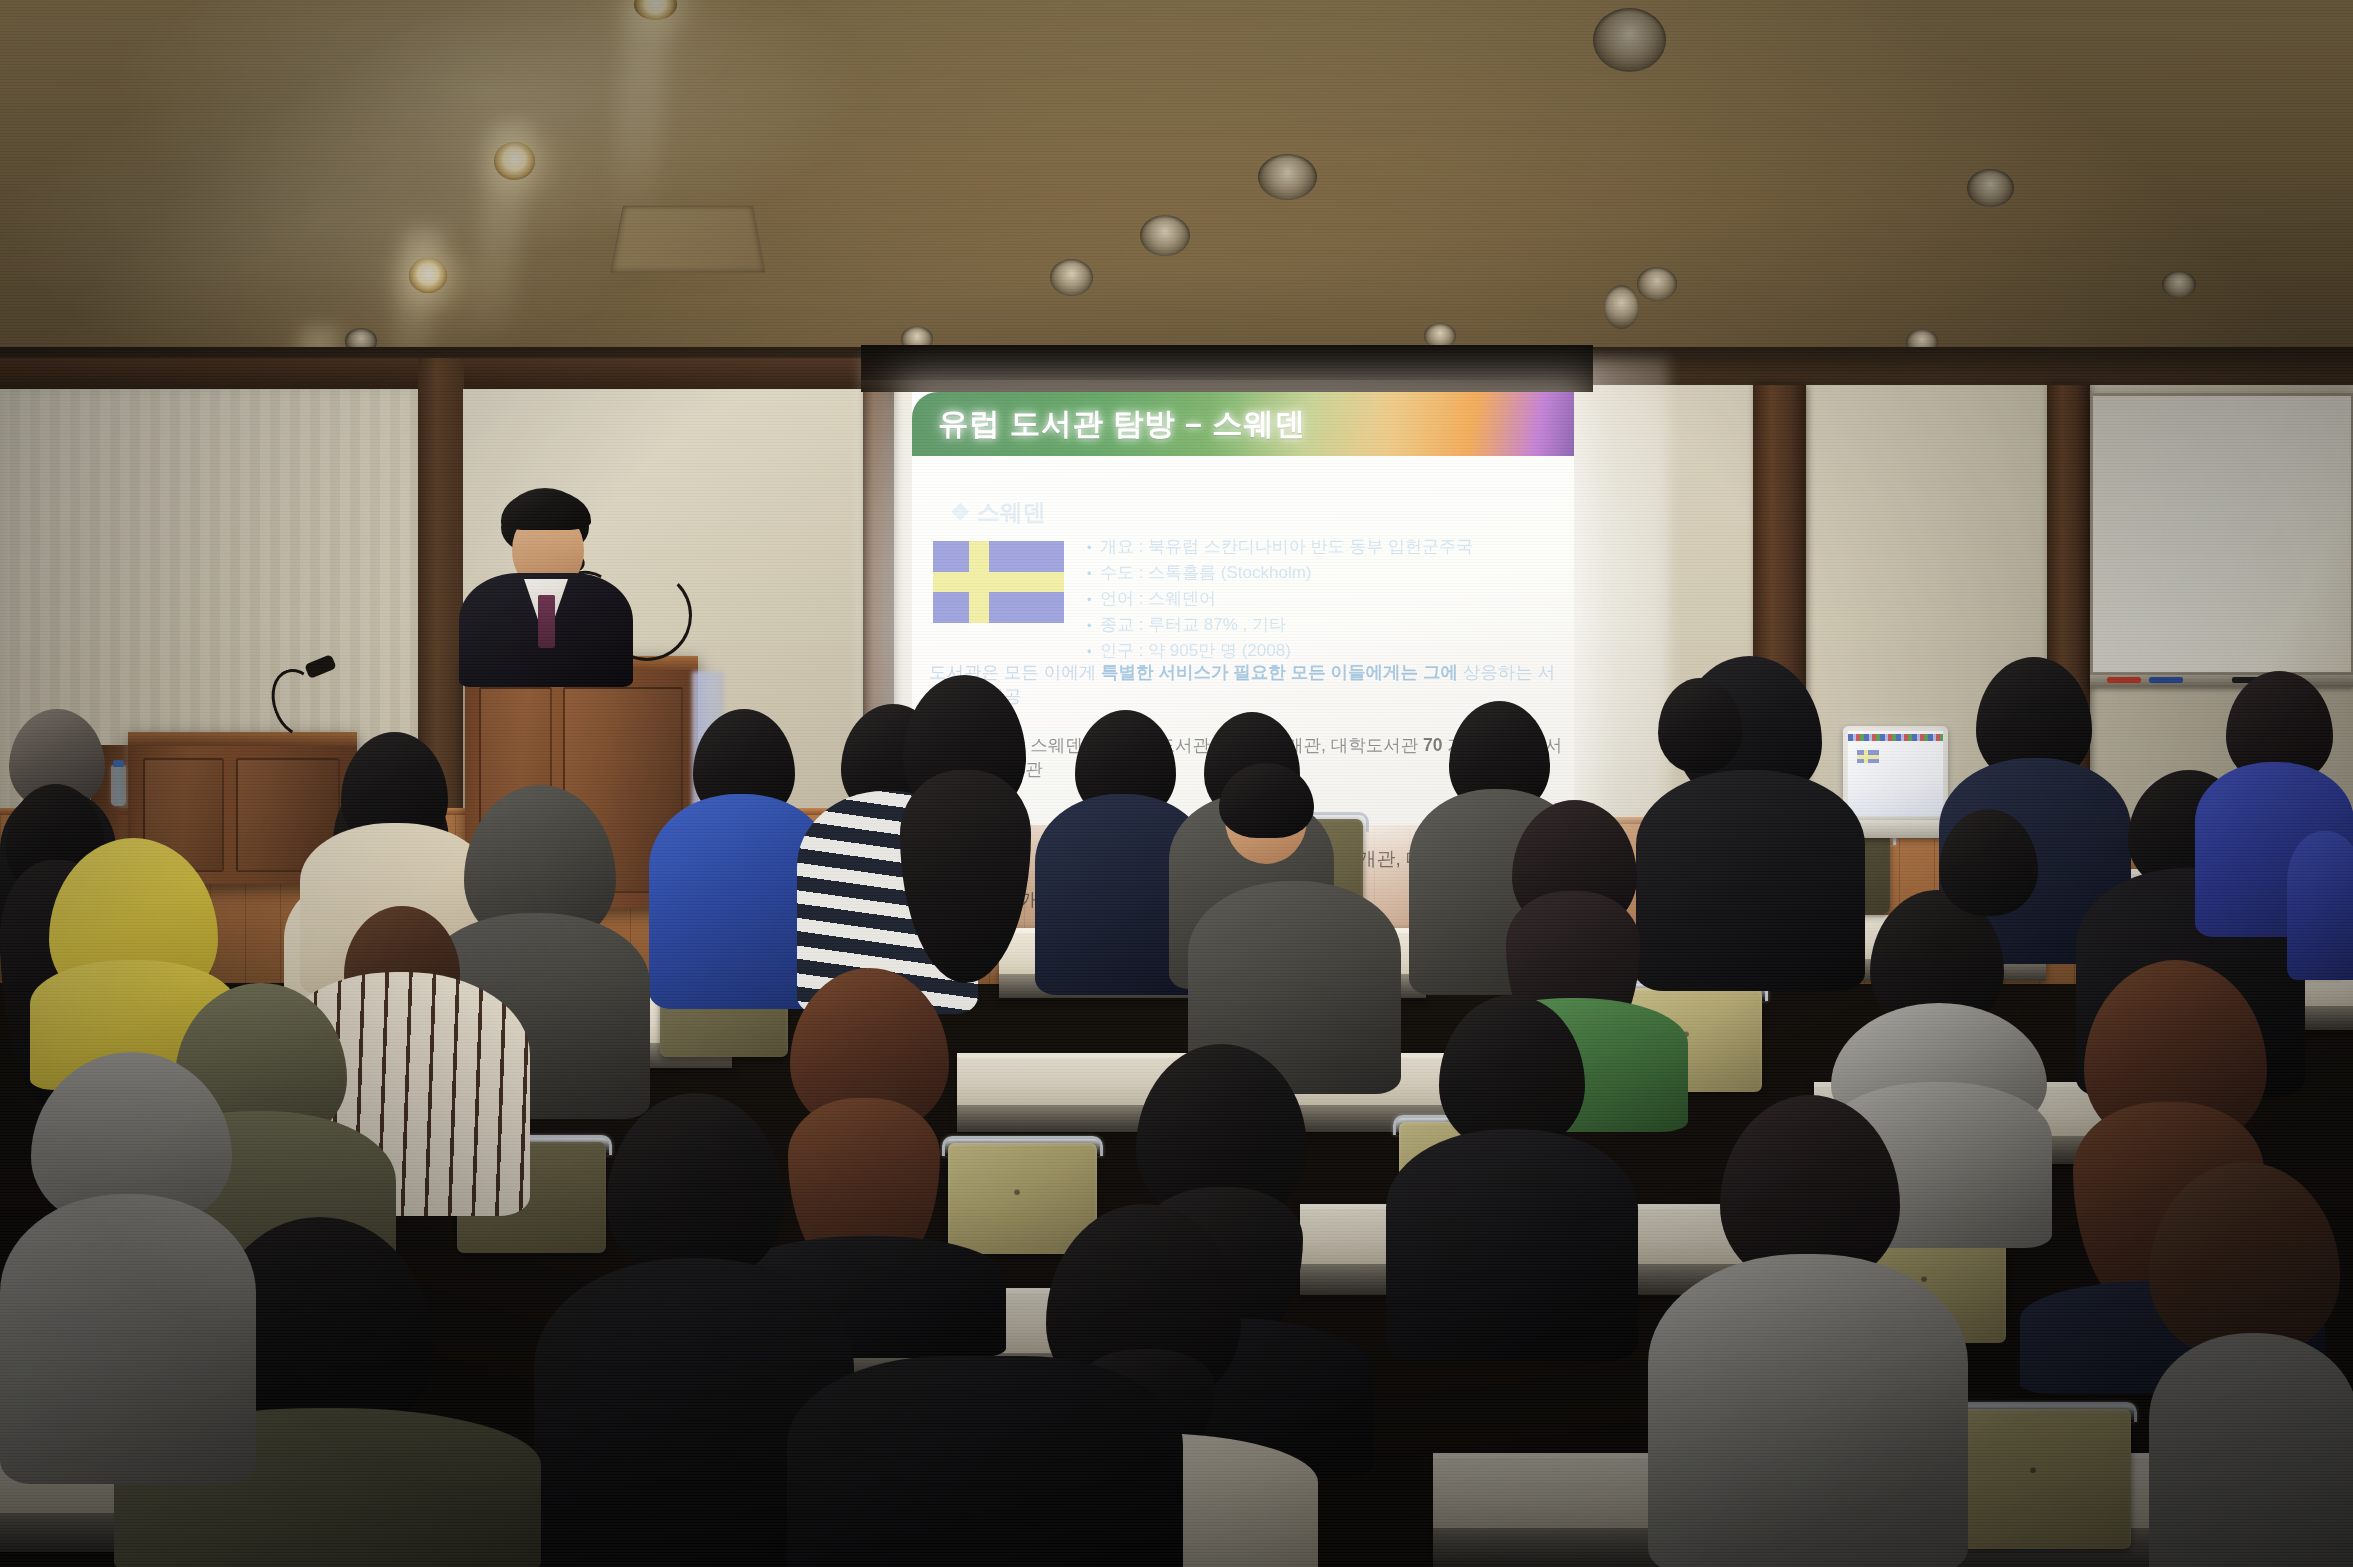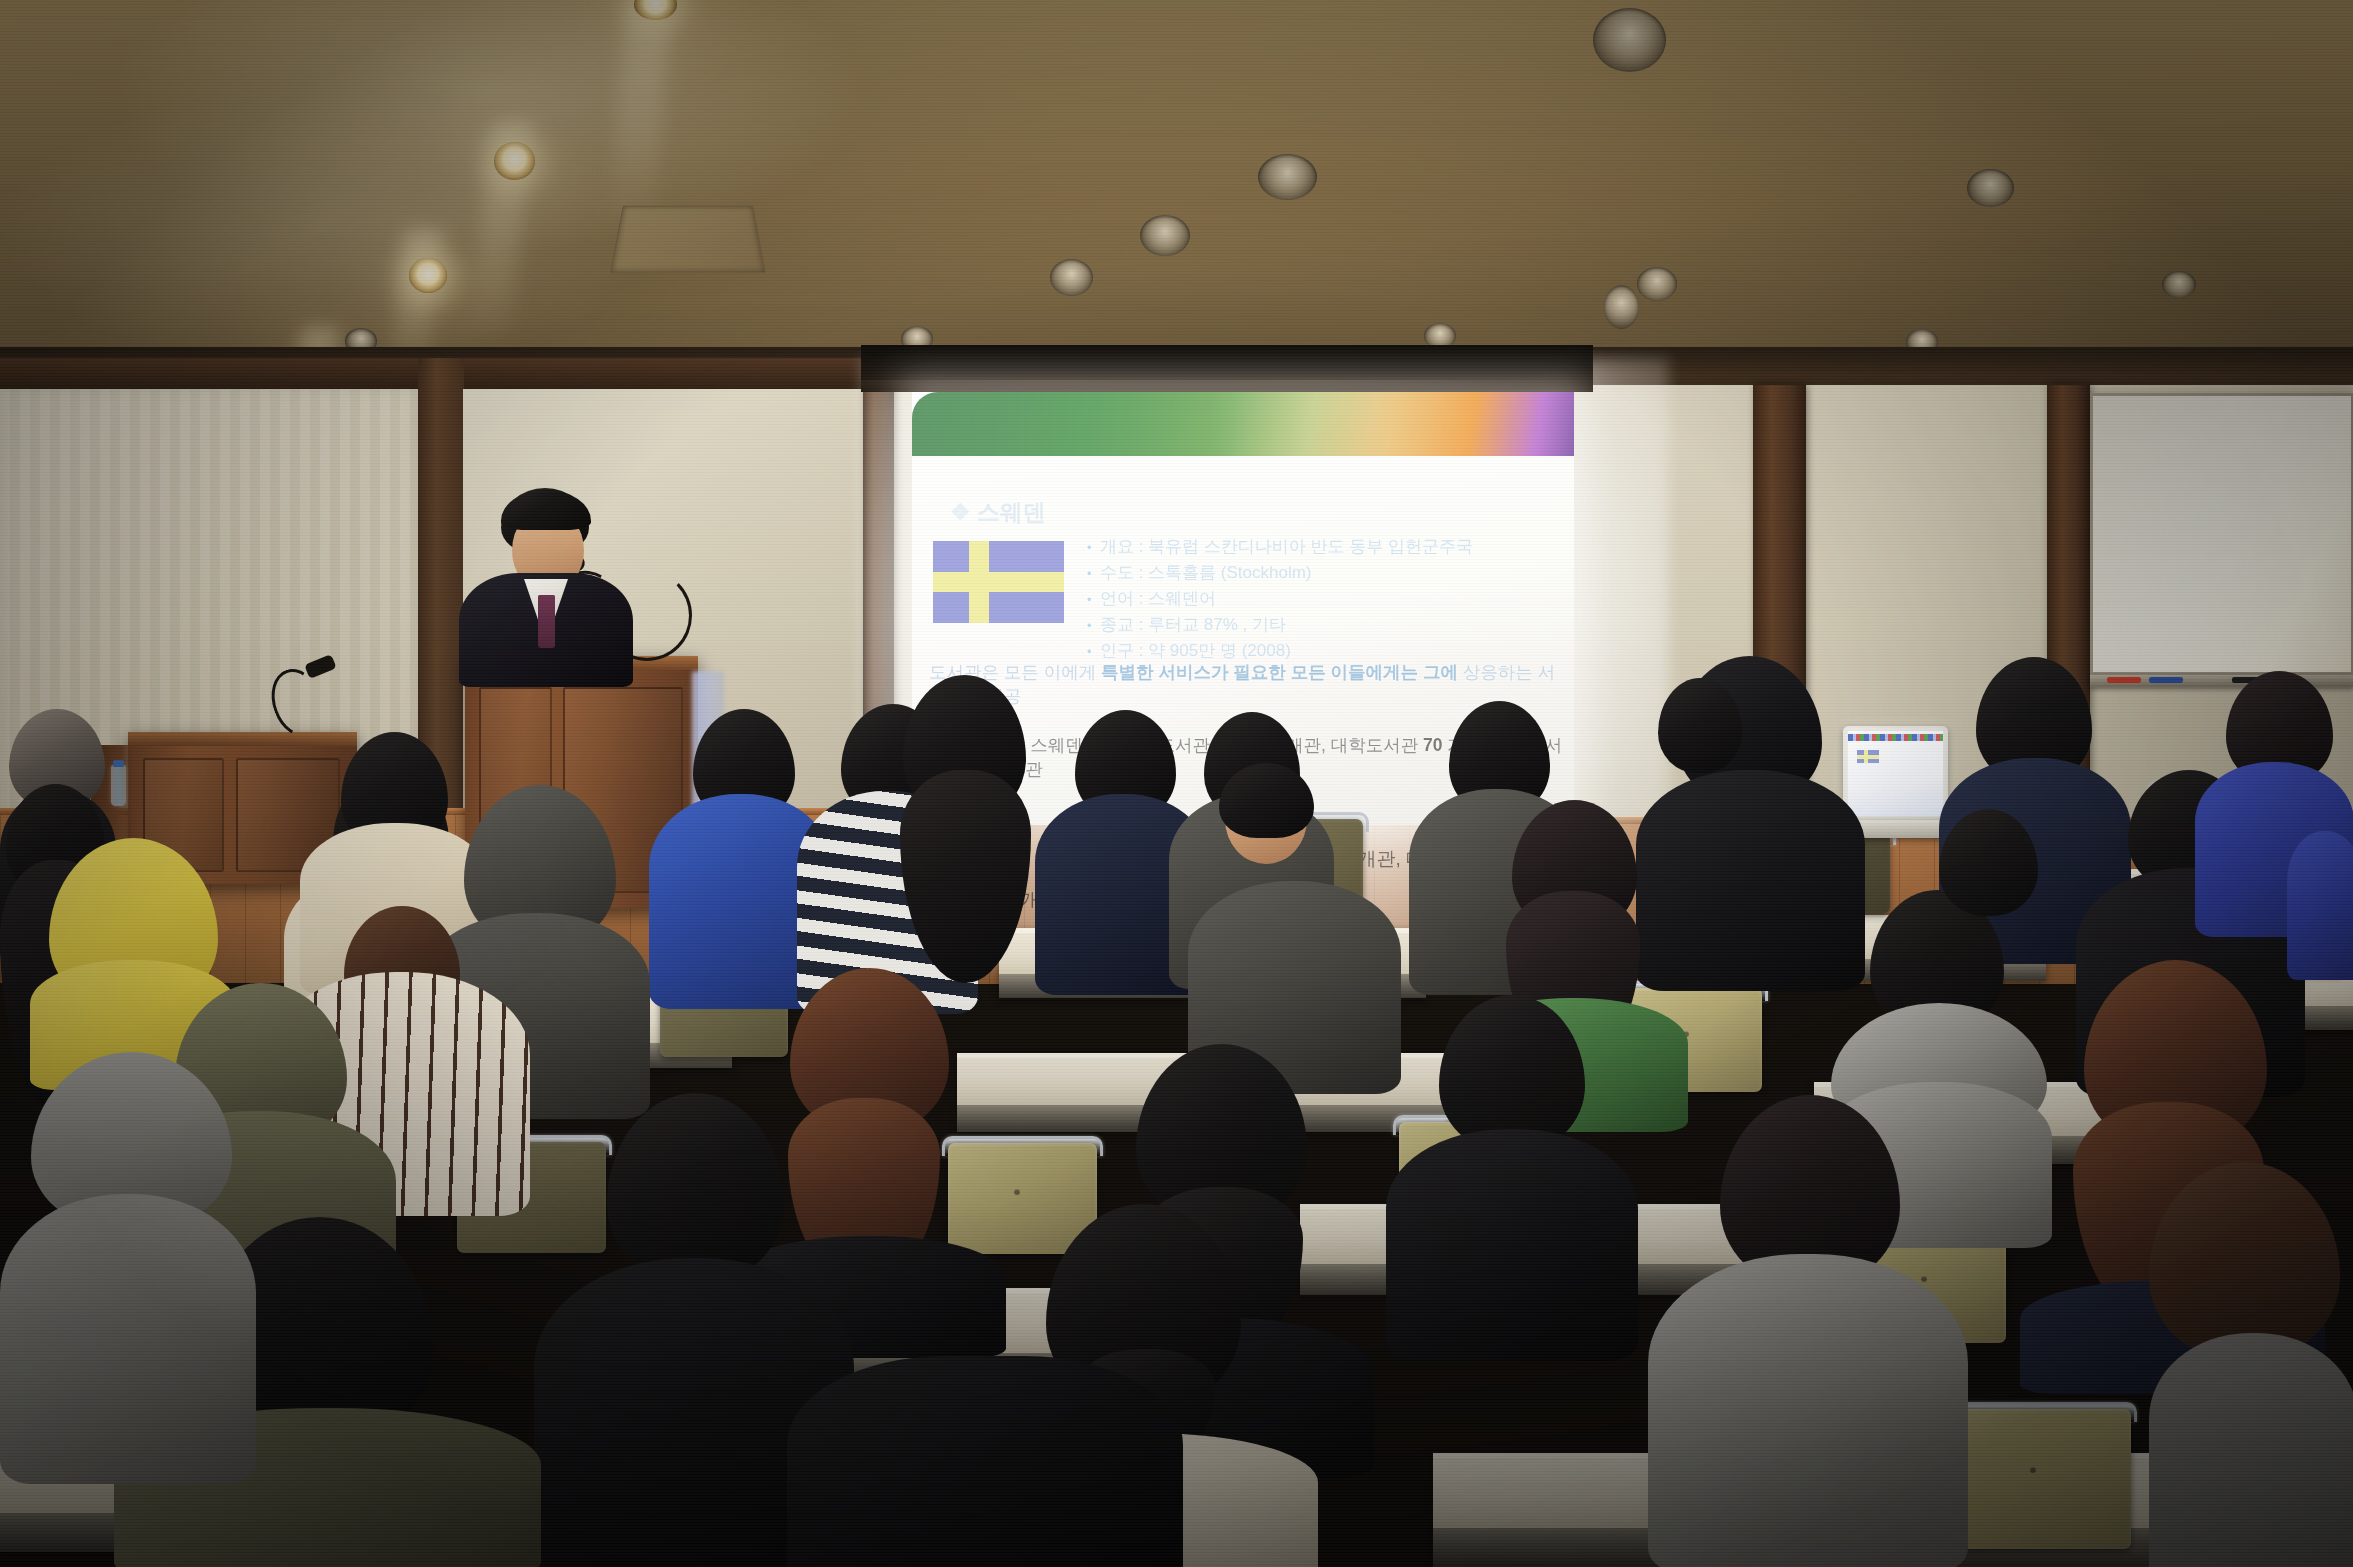--- a/index.html
+++ b/index.html
@@ -369,20 +369,21 @@
 
   <div class="spill-text" style="left:970px;top:845px;">2008년 현재 스웨덴에는 공공도서관 약 1,300 개관, 대학도서관</div>
   <div class="spill-text" style="left:970px;top:886px;">약 70 개관, 학교도서관 약 100 개관</div>
 
   <div class="valance" style="left:861px;top:345px;width:732px;height:47px;"></div>
 
   <div class="screen" style="left:912px;top:392px;width:662px;height:433px;">
 
     <div class="slide-titlebar">
       <div class="tint"></div>
+      <div class="slide-title">유럽 도서관 탐방 – 스웨덴</div>
     </div>
 
     <div class="slide-body">
 
       <div class="slide-h2">
         <span class="dotmark">❖</span><span>스웨덴</span>
       </div>
 
       <div class="sv-flag">
         <div class="cross-v"></div>

